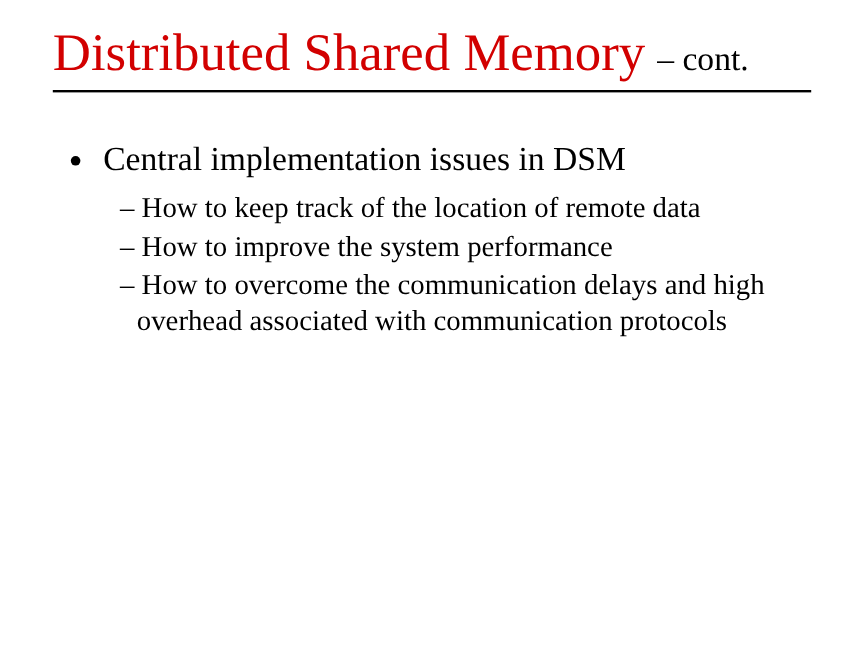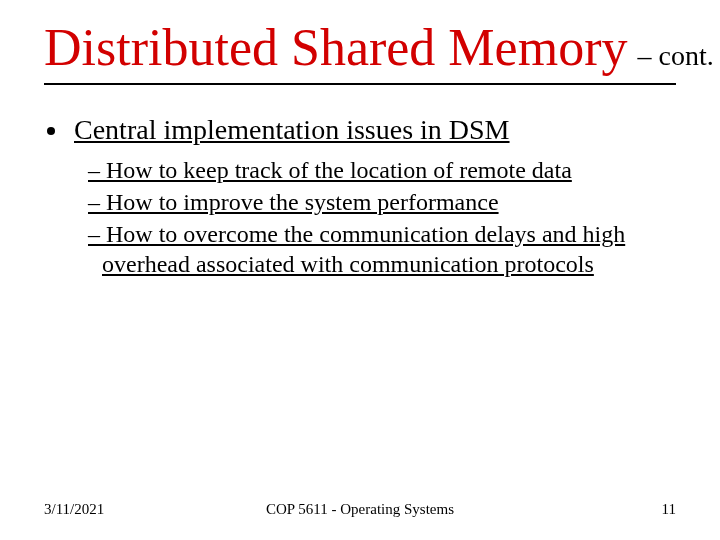--- a/index.html
+++ b/index.html
@@ -21,21 +21,21 @@
   .title-area {
     padding-top: 18px;
     padding-left: 44px;
     padding-right: 44px;
   }
   .title-line {
     white-space: nowrap;
   }
   .title-main {
     color: #d20000;
-    font-size: 52px;
+    font-size: 44px;
     font-weight: 400;
   }
   .title-suffix {
     color: #000000;
     font-size: 28px;
     font-weight: 400;
     padding-left: 6px;
     text-align: right;
   }
   .title-rule {
@@ -43,25 +43,24 @@
     border-top: 2px solid #000000;
     margin: 6px 0 0 0;
   }
   .content {
     padding-top: 28px;
     padding-left: 44px;
     padding-right: 44px;
   }
   ul.level1 {
     list-style-type: disc;
-    margin: 0;
+    margin: 12px;
     padding-left: 26px;
     font-size: 28px;
     line-height: 1.2;
-    text-decoration: underline;
   }
   ul.level1 > li {
     padding-left: 4px;
     margin-bottom: 10px;
   }
   .sub-wrap {
     padding-top: 8px;
   }
   .sub-item {
     font-size: 24px;
@@ -111,19 +110,14 @@
         <span>Central implementation issues in DSM</span>
         <div class="sub-wrap">
           <div class="sub-item">– How to keep track of the location of remote data</div>
           <div class="sub-item">– How to improve the system performance</div>
           <div class="sub-item">– How to overcome the communication delays and high overhead associated with communication protocols</div>
         </div>
       </li>
     </ul>
   </div>
 
-  <div class="footer">
-    <span class="left">3/11/2021</span>
-    <span class="center">COP 5611 - Operating Systems</span>
-    <span class="right">11</span>
-  </div>
 
 </div>
 
 </body></html>

